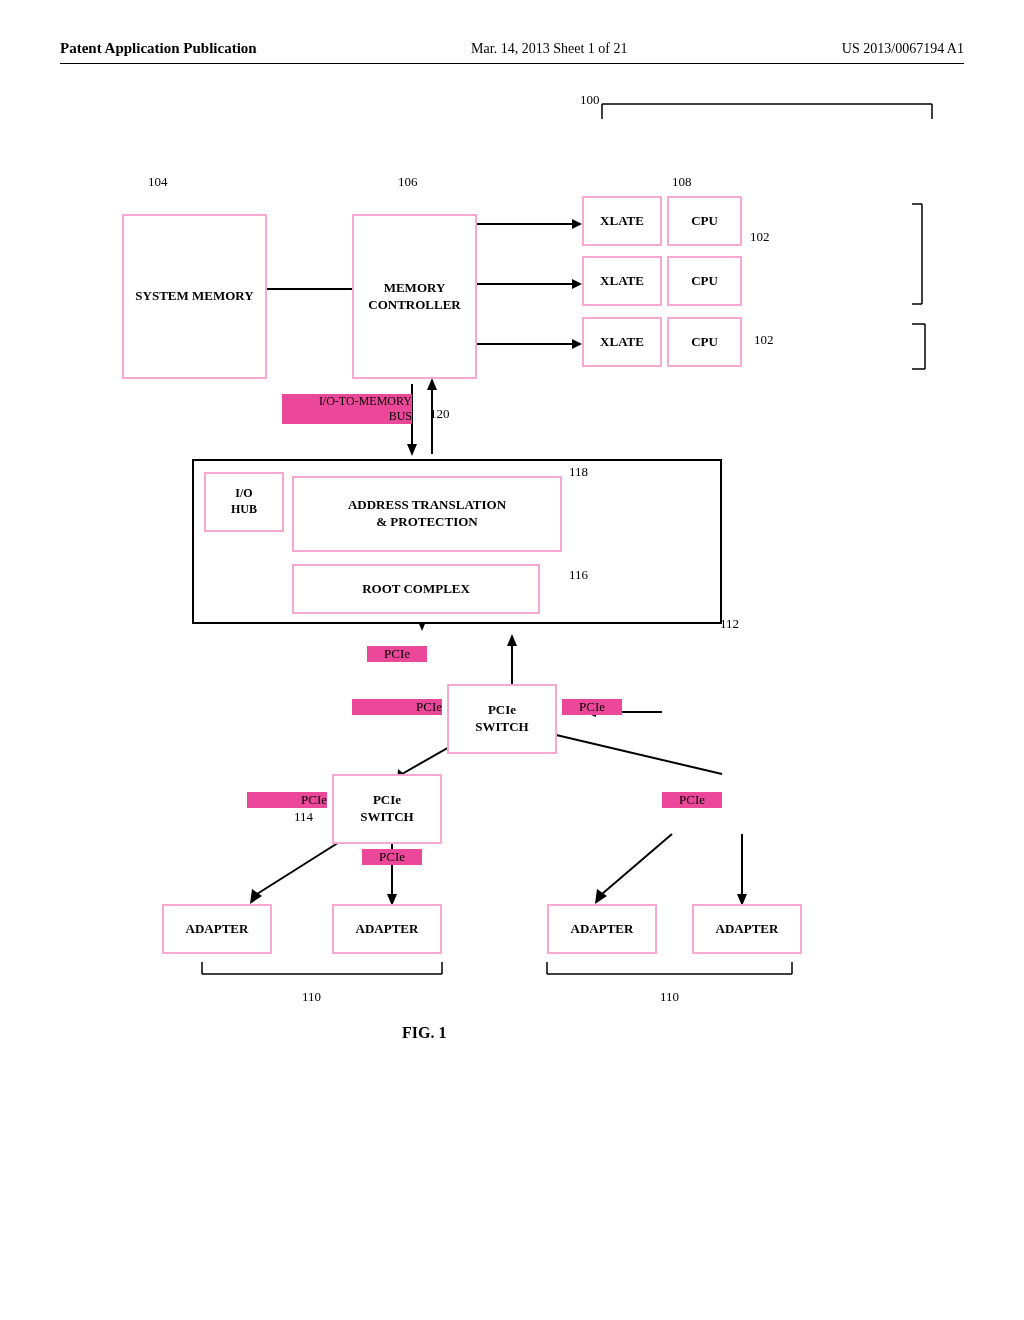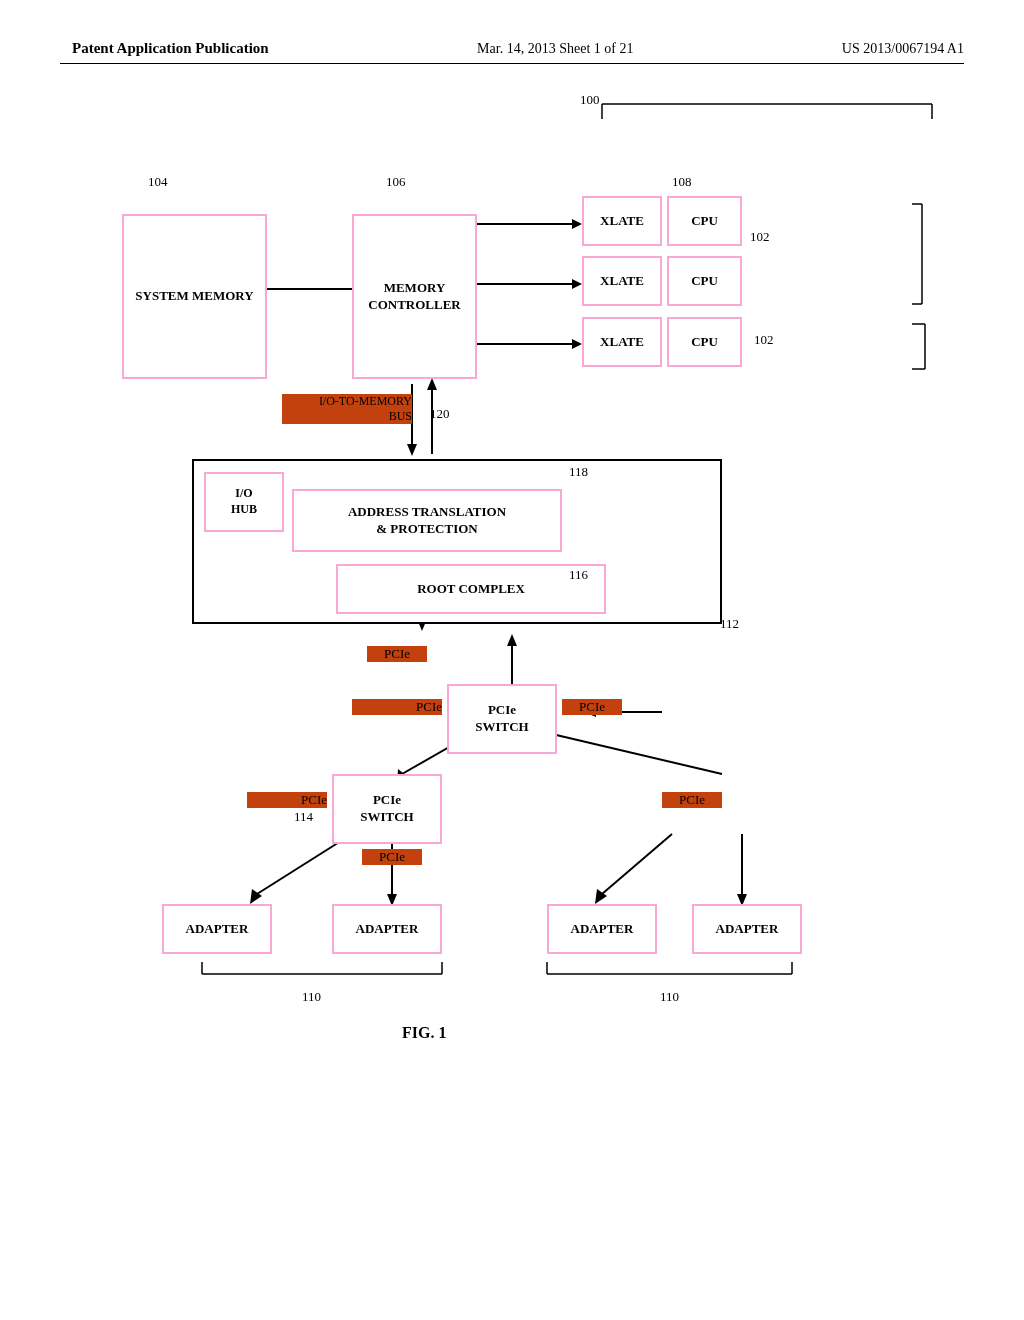--- a/index.html
+++ b/index.html
@@ -25,21 +25,20 @@
       display: flex;
       justify-content: space-between;
       align-items: baseline;
       border-bottom: 1px solid #000;
       padding-bottom: 6px;
       margin-bottom: 10px;
     }
     .header-left {
       font-weight: bold;
       font-size: 15px;
-      margin-left: 12px;
     }
     .header-center {
       font-size: 14px;
     }
     .header-right {
       font-size: 14px;
     }
 
     
     .diagram {
@@ -62,21 +61,21 @@
       font-weight: bold;
       line-height: 1.3;
     }
 
     
     .label {
       position: absolute;
       font-size: 13px;
       font-weight: normal;
       text-align: center;
-      background: #c2410c;
+      background: #ec4899;
     }
 
     .ref-num {
       position: absolute;
       font-size: 13px;
     }
 
     
     .svg-overlay {
       position: absolute;
@@ -185,21 +184,21 @@
       <span>SYSTEM MEMORY</span>
     </div>
 
     <div class="ref-num" style="top:100px; left:40px;margin-left:26px;">104</div>
 
     <div class="box" style="top:140px; left:270px; width:125px; height:165px; font-size:13px;">
       <span style="white-space:pre-line;">MEMORY
 CONTROLLER</span>
     </div>
 
-    <div class="ref-num" style="top:100px; left:304px;text-align:right;">106</div>
+    <div class="ref-num" style="top:100px; left:316px;text-align:right;">106</div>
 
     <div class="box" style="top:122px; left:500px; width:80px; height:50px;">
       <span>XLATE</span>
     </div>
 
     <div class="box" style="top:122px; left:585px; width:75px; height:50px;">
       <span>CPU</span>
     </div>
 
     <div class="box" style="top:182px; left:500px; width:80px; height:50px;">
@@ -234,28 +233,28 @@
     <div class="box" style="top:385px; left:110px; width:530px; height:165px; border:2px solid #000;">
     </div>
 
     <div class="ref-num" style="top:542px; left:638px;">112</div>
 
     <div class="box" style="top:398px; left:122px; width:80px; height:60px; font-size:12px;">
       <span style="white-space:pre-line;">I/O
 HUB</span>
     </div>
 
-    <div class="box" style="top:415px; left:210px; width:270px; height:63px; font-size:13px;">
+    <div class="box" style="top:402px; left:210px; width:270px; height:76px; font-size:13px;">
       <span style="white-space:pre-line;">ADDRESS TRANSLATION
 &amp; PROTECTION</span>
     </div>
 
     <div class="ref-num" style="top:390px; left:487px;">118</div>
 
-    <div class="box" style="top:490px; left:210px; width:270px; height:50px; font-size:13px;margin-left:44px;">
+    <div class="box" style="top:490px; left:210px; width:248px; height:50px; font-size:13px;">
       <span>ROOT COMPLEX</span>
     </div>
 
     <div class="ref-num" style="top:493px; left:487px;">116</div>
 
     <div class="label" style="top:572px; left:285px; width:60px;">PCIe</div>
 
     <div class="box" style="top:610px; left:365px; width:110px; height:70px; font-size:13px;">
       <span style="white-space:pre-line;">PCIe
 SWITCH</span>

